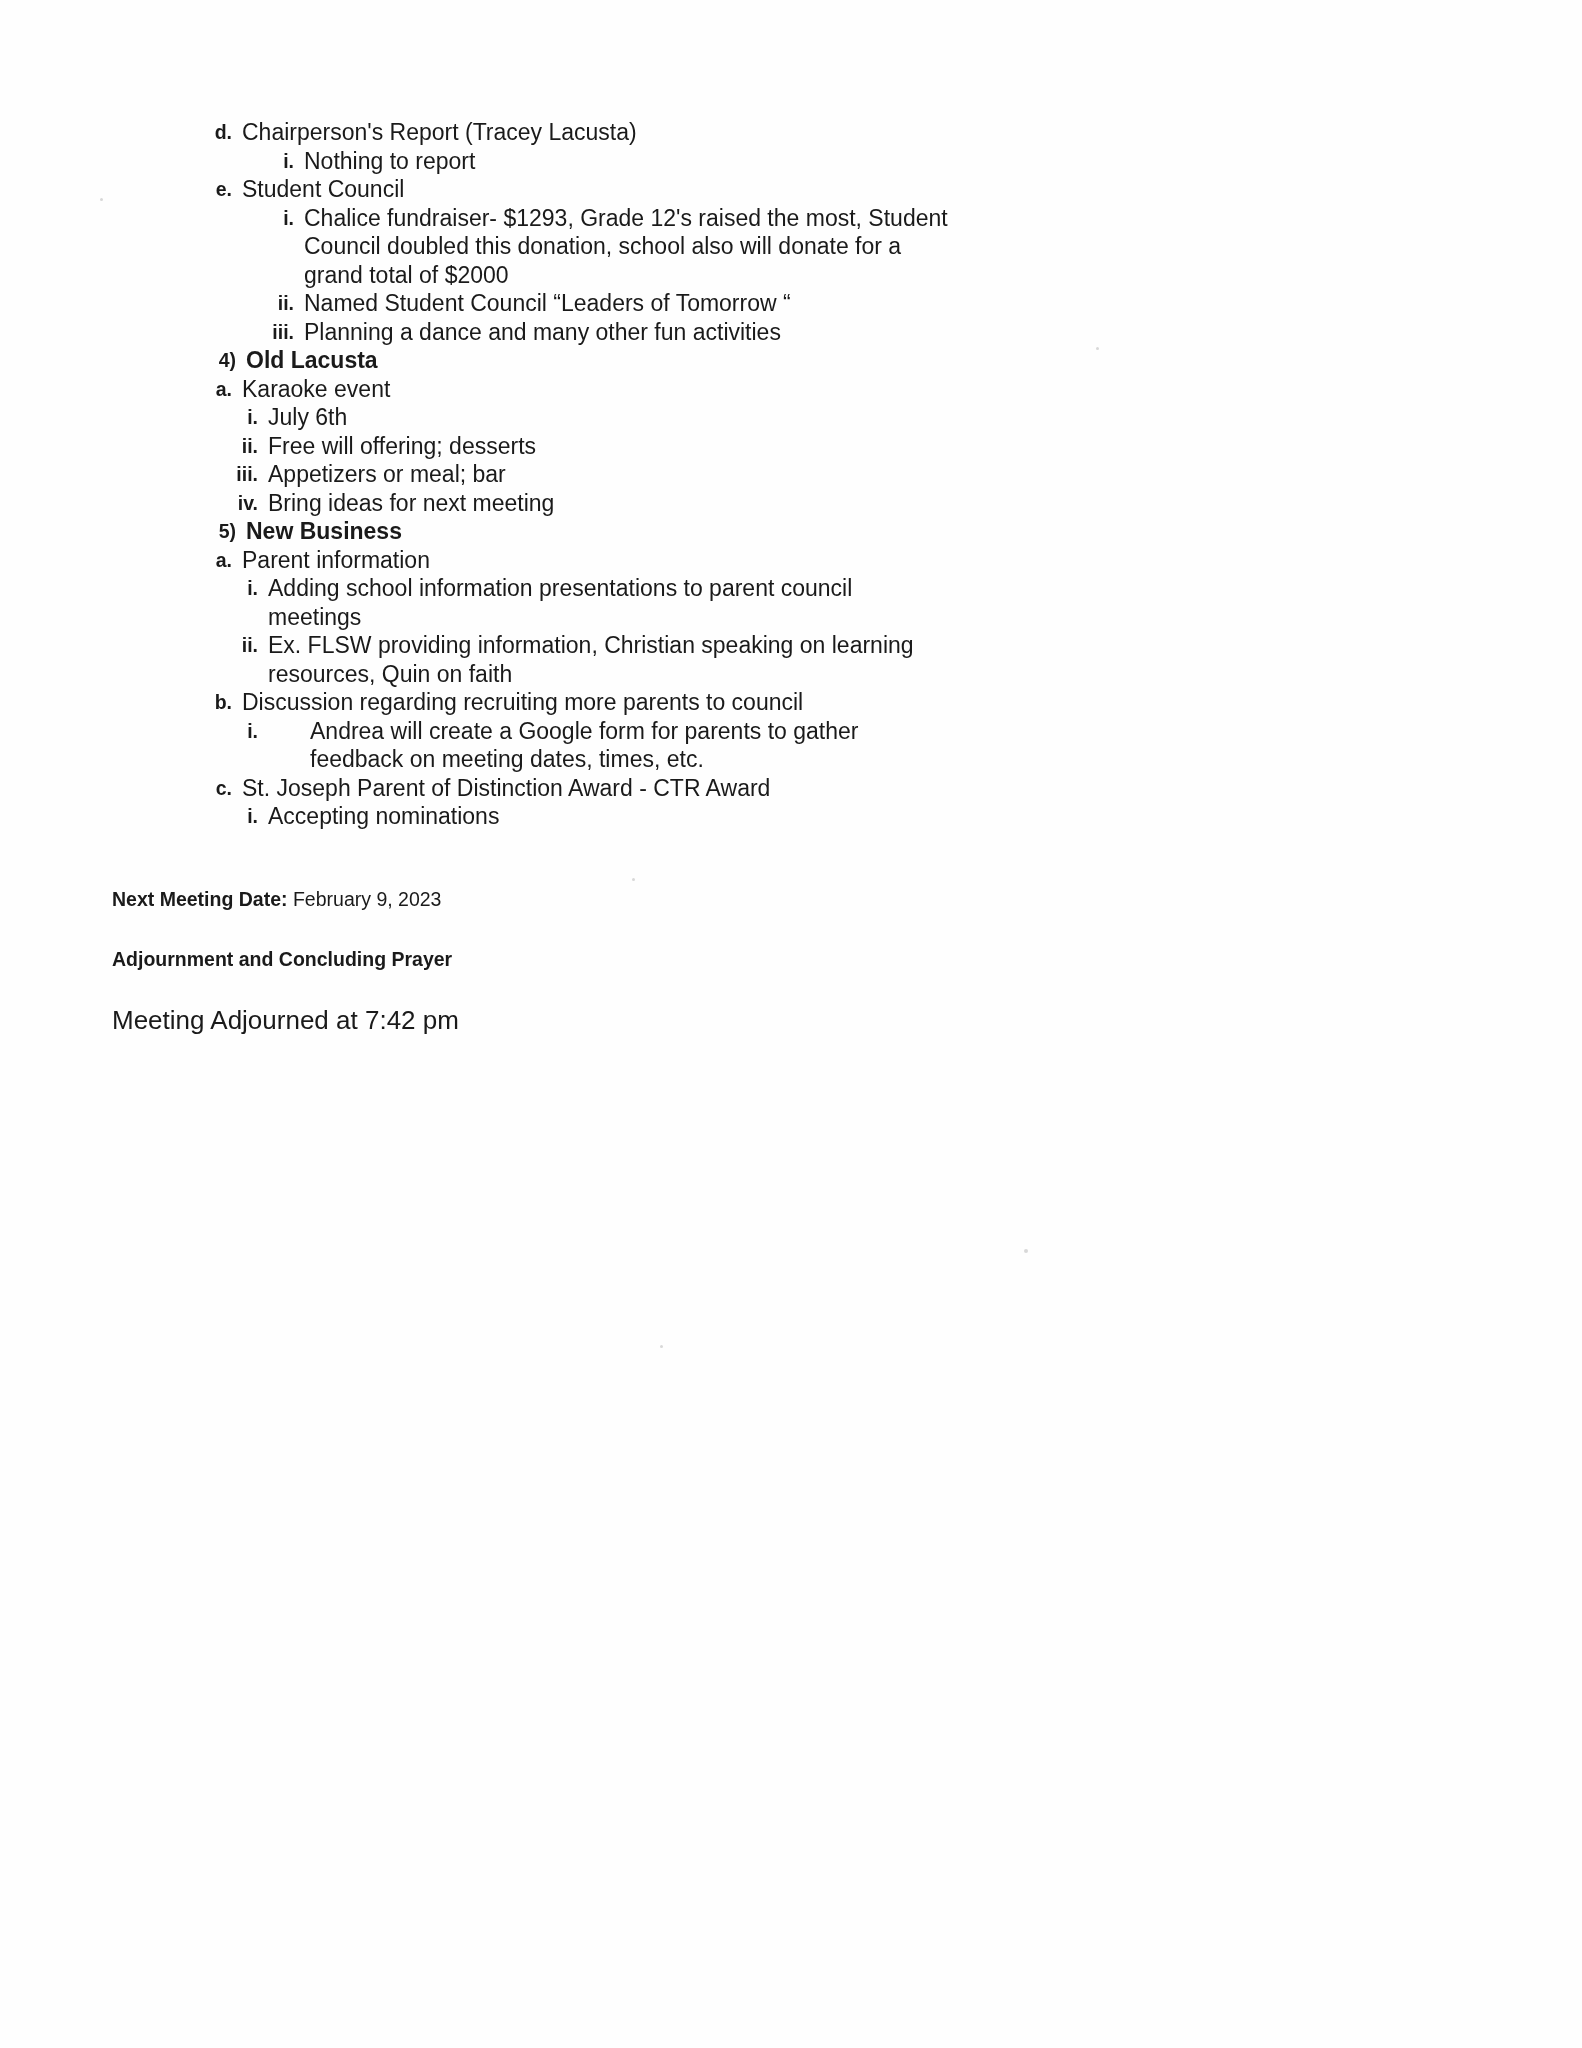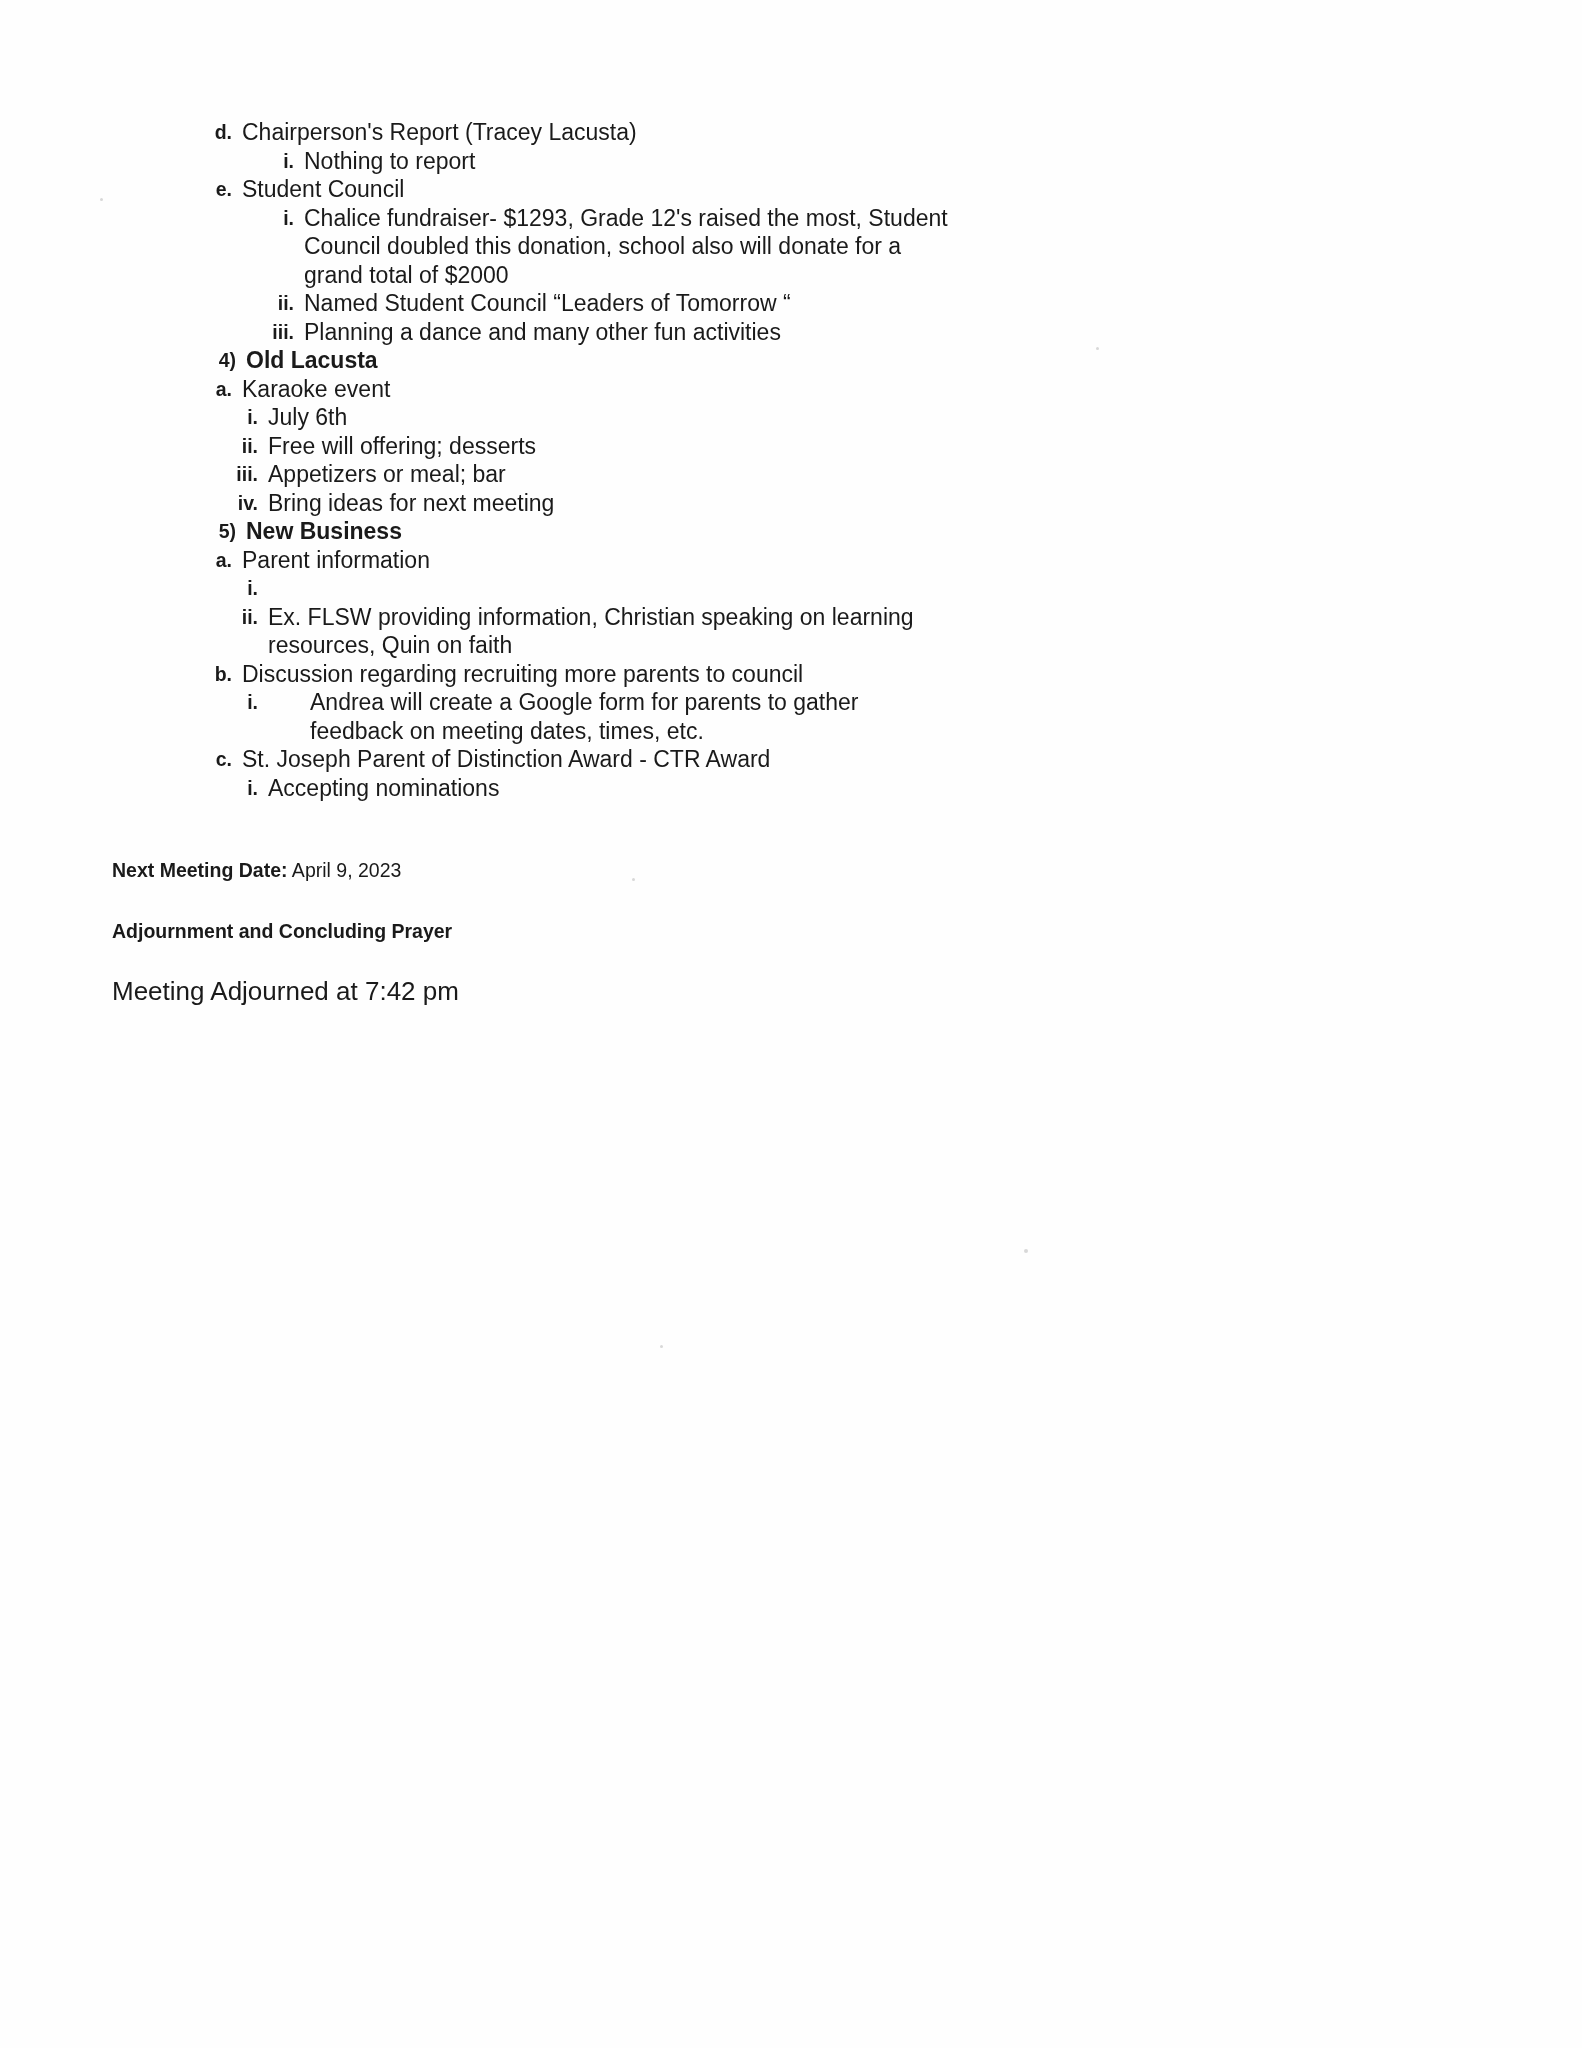--- a/index.html
+++ b/index.html
@@ -230,20 +230,21 @@
 
           <li class="lvl2">
             <div class="row">
               <span class="marker">a.</span>
               <span class="text">Parent information</span>
             </div>
             <ul class="level3" style="margin-left:22px;">
               <li class="lvl3">
                 <div class="row">
                   <span class="marker">i.</span>
+                  <span class="text" style="max-width:680px;">Adding school information presentations to parent council meetings</span>
                 </div>
               </li>
               <li class="lvl3">
                 <div class="row">
                   <span class="marker">ii.</span>
                   <span class="text" style="max-width:660px;">Ex. FLSW providing information, Christian speaking on learning resources, Quin on faith</span>
                 </div>
               </li>
             </ul>
           </li>
@@ -277,21 +278,21 @@
               </li>
             </ul>
           </li>
         </ul>
       </li>
     </ul>
 
     <div class="block-spacer-lg"></div>
 
     <div class="footer-line">
-      <span class="lbl">Next Meeting Date:</span><span> April 9, 2023</span>
+      <span class="lbl">Next Meeting Date:</span><span> February 9, 2023</span>
     </div>
 
     <div class="block-spacer-md"></div>
 
     <div class="footer-head">Adjournment and Concluding Prayer</div>
 
     <div class="block-spacer-md"></div>
 
     <div class="footer-plain">Meeting Adjourned at 7:42 pm</div>
 

